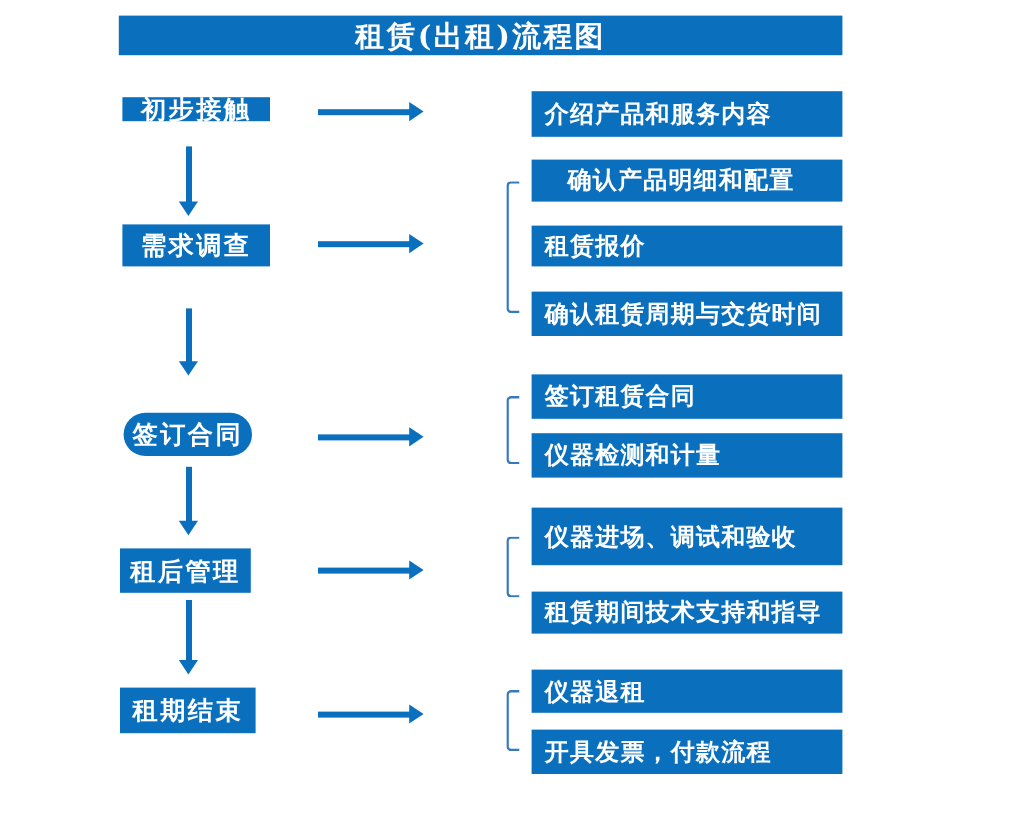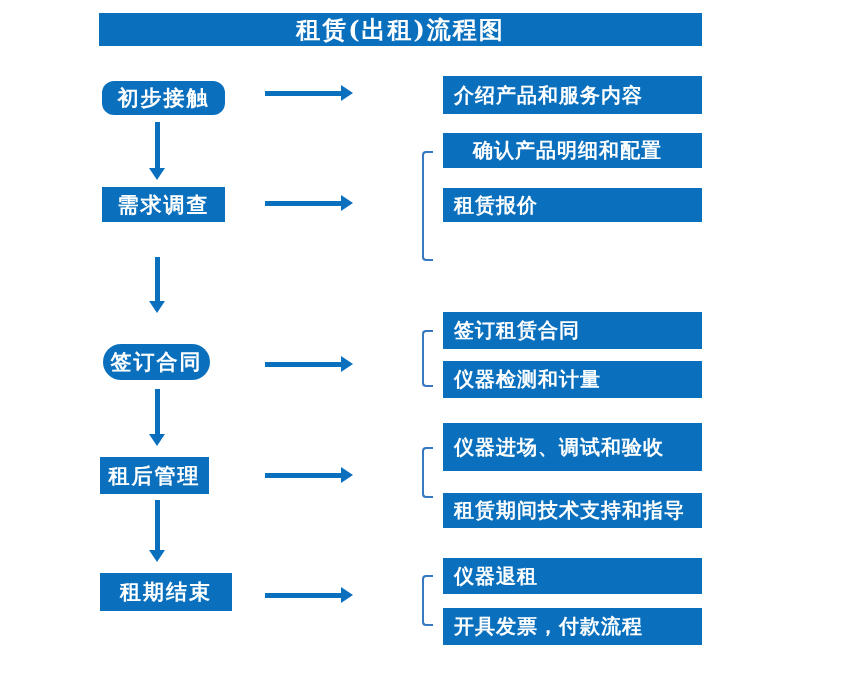--- a/index.html
+++ b/index.html
@@ -62,29 +62,30 @@
     background:transparent;
   }
 </style>
 </head>
 <body>
 
 <div class="canvas">
 
   <div class="title-bar">租赁(出租)流程图</div>
 
-  <div class="box stage" style="left:102px;top:81px;width:123px;height:34px;border-radius:12px;">初步接触</div>
+  <div class="box stage" style="left:102px;top:81px;width:123px;height:20px;">初步接触</div>
   <div class="box stage" style="left:102px;top:187px;width:123px;height:35px;">需求调查</div>
   <div class="box stage" style="left:103px;top:344px;width:107px;height:36px;border-radius:18px;">签订合同</div>
   <div class="box stage" style="left:100px;top:457px;width:109px;height:37px;">租后管理</div>
-  <div class="box stage" style="left:100px;top:573px;width:132px;height:38px;">租期结束</div>
+  <div class="box stage" style="left:100px;top:573px;width:113px;height:38px;">租期结束</div>
 
   <div class="box output" style="top:76px;height:38px;">介绍产品和服务内容</div>
   <div class="box output" style="top:133px;height:35px;padding-left:30px;">确认产品明细和配置</div>
   <div class="box output" style="top:188px;height:34px;">租赁报价</div>
+  <div class="box output" style="top:243px;height:37px;">确认租赁周期与交货时间</div>
   <div class="box output" style="top:312px;height:37px;">签订租赁合同</div>
   <div class="box output" style="top:361px;height:37px;">仪器检测和计量</div>
   <div class="box output" style="top:423px;height:48px;">仪器进场、调试和验收</div>
   <div class="box output" style="top:493px;height:35px;">租赁期间技术支持和指导</div>
   <div class="box output" style="top:558px;height:36px;">仪器退租</div>
   <div class="box output" style="top:608px;height:37px;">开具发票，付款流程</div>
 
   <div class="varrow" style="top:122px;height:58px;">
     <div class="shaft"></div>
     <div class="head"></div>

